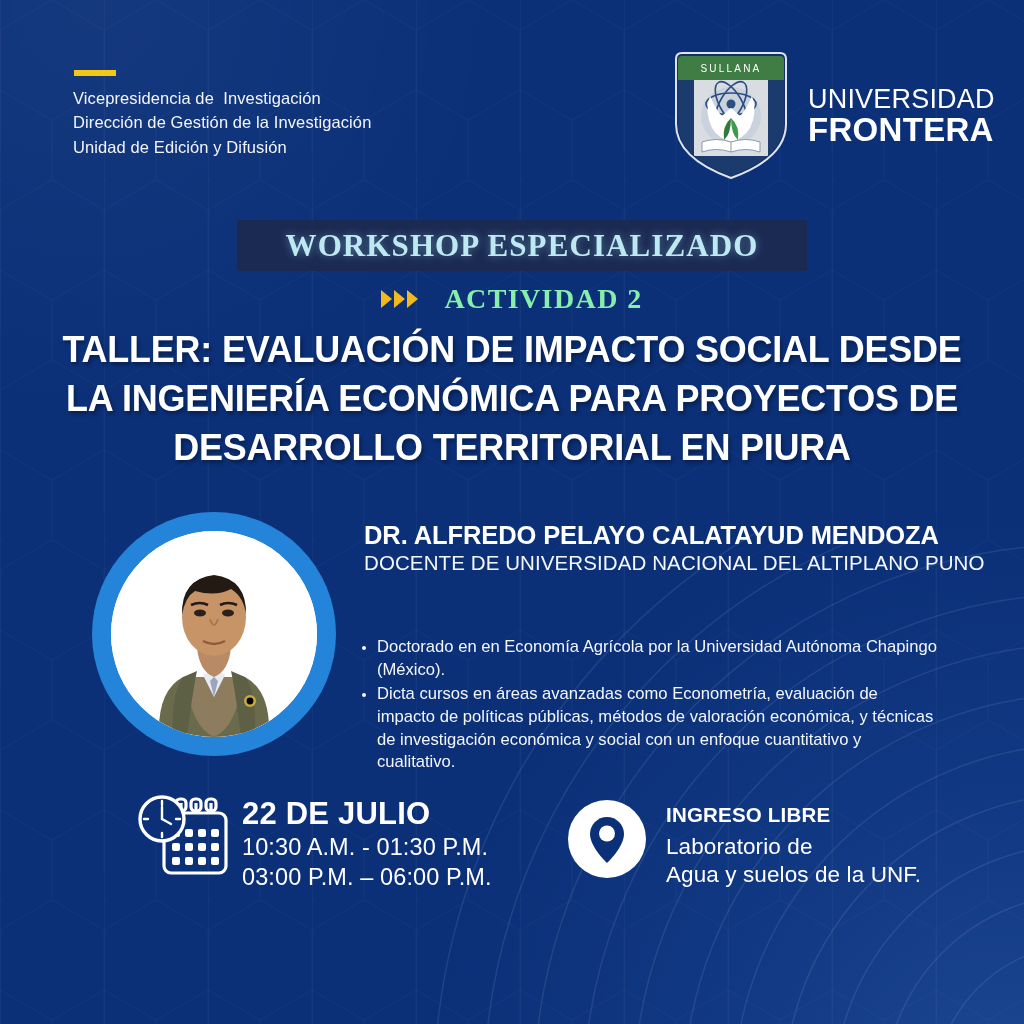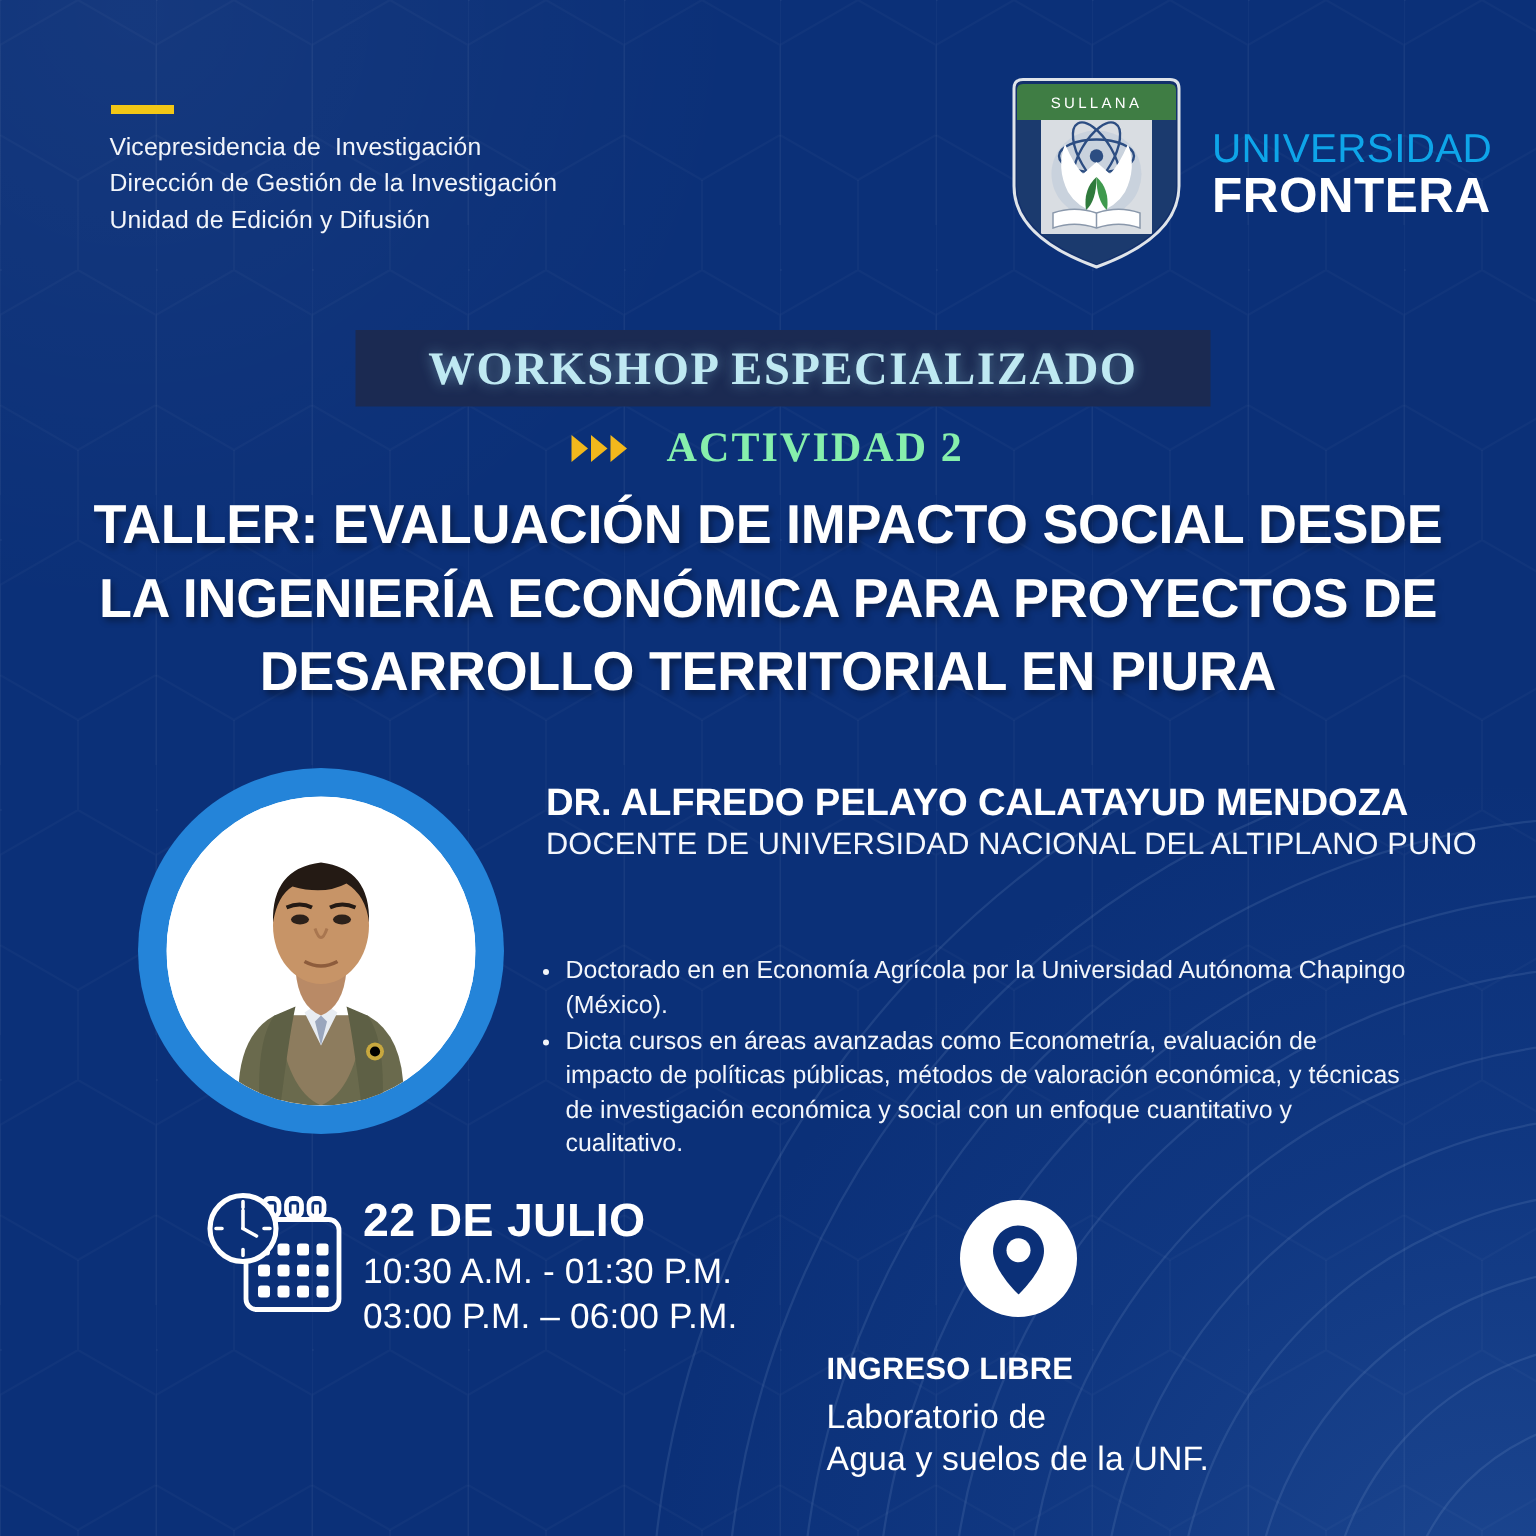--- a/index.html
+++ b/index.html
@@ -91,21 +91,21 @@
   }
   .shield { width: 118px; height: 128px; display: block; }
 
   .wordmark {
     line-height: 1.04;
     letter-spacing: .2px;
   }
   .wordmark .wm1, .wordmark .wm2 {
     font-size: 27px;
     font-weight: 400;
-    color: #0ea5e9;
+    color: #ffffff;
     display: block;
   }
   .wordmark .wm3 {
     font-size: 33px;
     font-weight: 700;
     display: block;
     letter-spacing: .3px;
   }
 
   
@@ -233,25 +233,24 @@
   .date-sub {
     font-size: 23.5px;
     font-weight: 400;
     line-height: 1.28;
     letter-spacing: .1px;
     white-space: pre;
   }
 
   .info-loc {
     position: absolute;
-    left: 551px; top: 800px;
-    display: flex;
-    align-items: center;
+    left: 568px; top: 800px;
+    display: flex;
+    align-items: flex-start;
     gap: 20px;
-    flex-direction: column;
   }
   .pin-icon { width: 78px; height: 78px; display: block; flex: none; }
   .loc-text { padding-top: 3px; }
   .loc-title {
     font-size: 20.5px;
     font-weight: 700;
     letter-spacing: .2px;
     margin-bottom: 6px;
   }
   .loc-line {

